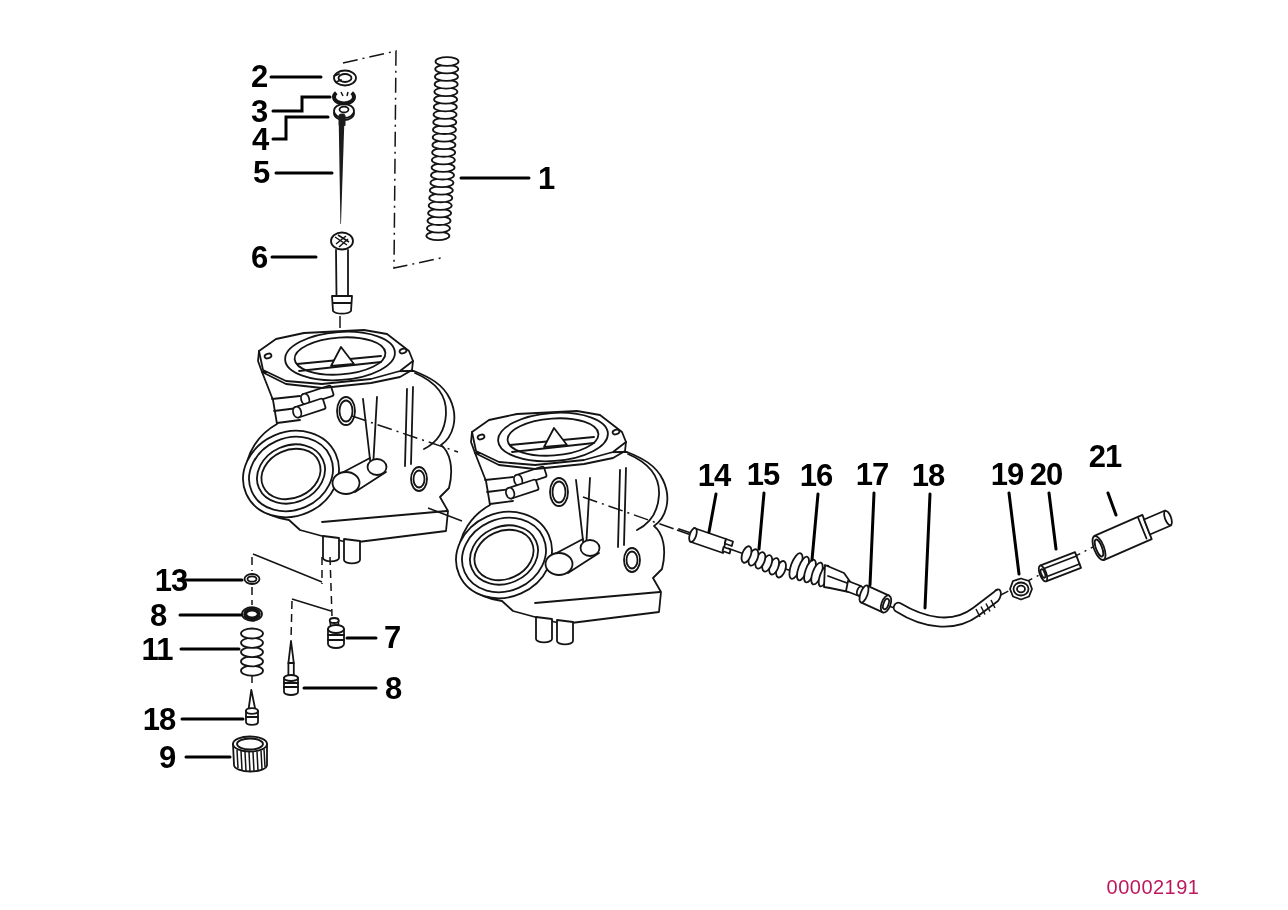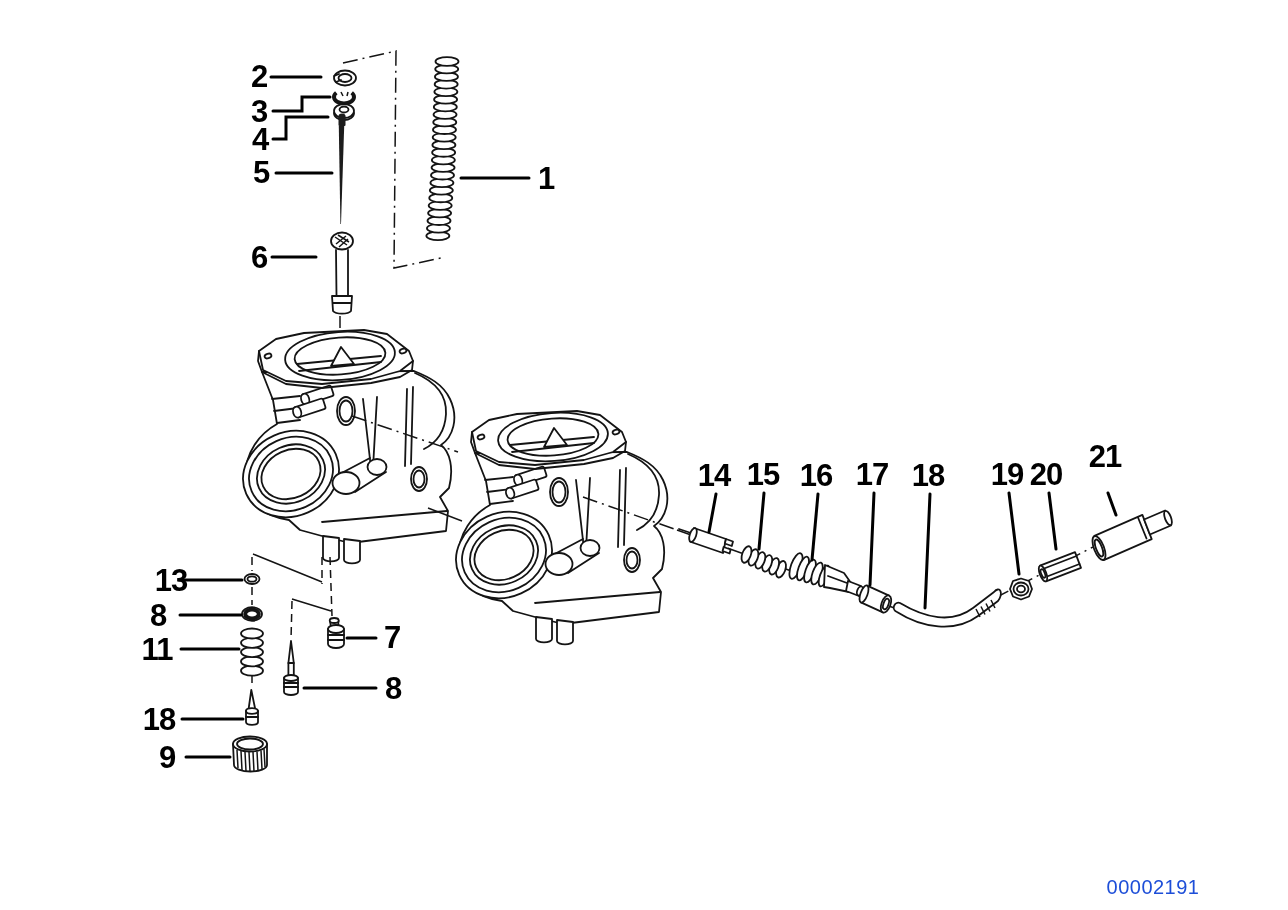--- a/index.html
+++ b/index.html
@@ -1,21 +1,21 @@
 <!DOCTYPE html>
 <html><head>
 <meta charset="utf-8">
 <style>
   html,body{margin:0;padding:0;background:#fff;}
   #stage{position:relative;width:1288px;height:910px;background:#fff;overflow:hidden;
          font-family:"Liberation Sans",sans-serif;}
   #art{position:absolute;left:0;top:0;}
   .callout{position:absolute;transform:translate(-50%,-50%);font-weight:700;font-size:31px;
            letter-spacing:-1px;color:#000;line-height:1;cursor:default;user-select:none;}
-  .drawno{position:absolute;transform:translate(-50%,-50%);font-size:20px;color:#1d4ed8;
+  .drawno{position:absolute;transform:translate(-50%,-50%);font-size:20px;color:#be185d;
           letter-spacing:0.5px;}
   
   svg *{vector-effect:none;}
   .ink{stroke:#141414;fill:none;stroke-width:1.8;stroke-linecap:round;stroke-linejoin:round;}
   .inkw{stroke:#141414;fill:#fff;stroke-width:1.8;stroke-linejoin:round;}
   .coil{fill:#fff;stroke:#141414;stroke-width:1.8;}
   .lead{stroke:#000;stroke-width:3;fill:none;stroke-linecap:round;}
   .dd{stroke:#141414;stroke-width:1.5;fill:none;stroke-dasharray:15 5 2 5;}
   .ds{stroke:#141414;stroke-width:1.5;fill:none;stroke-dasharray:8 5;}
   .thin{stroke:#141414;stroke-width:1.5;fill:none;}

